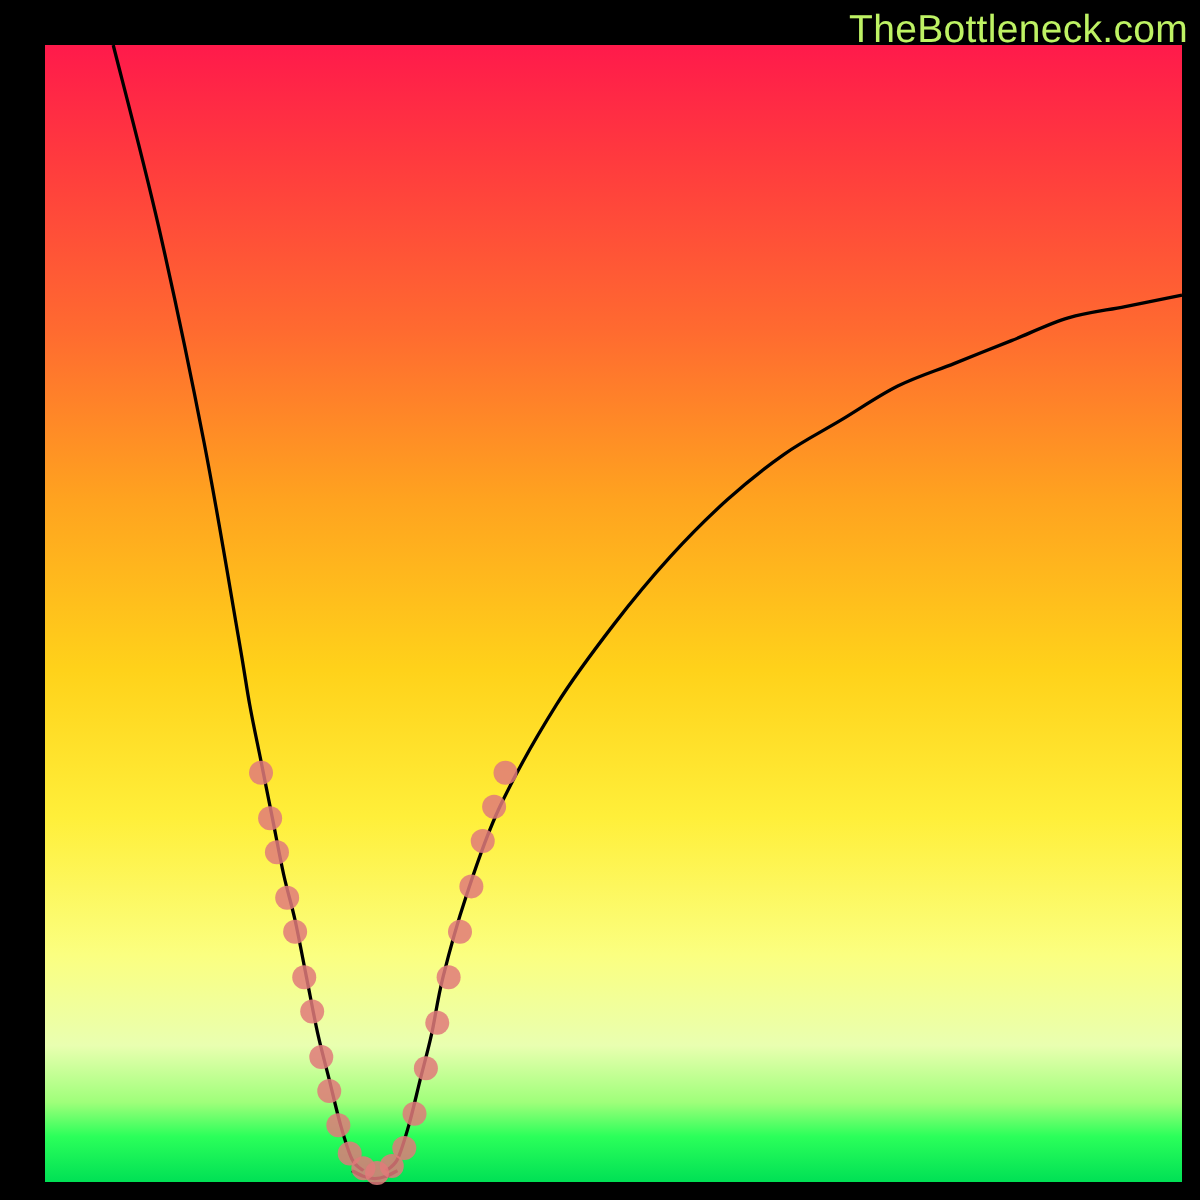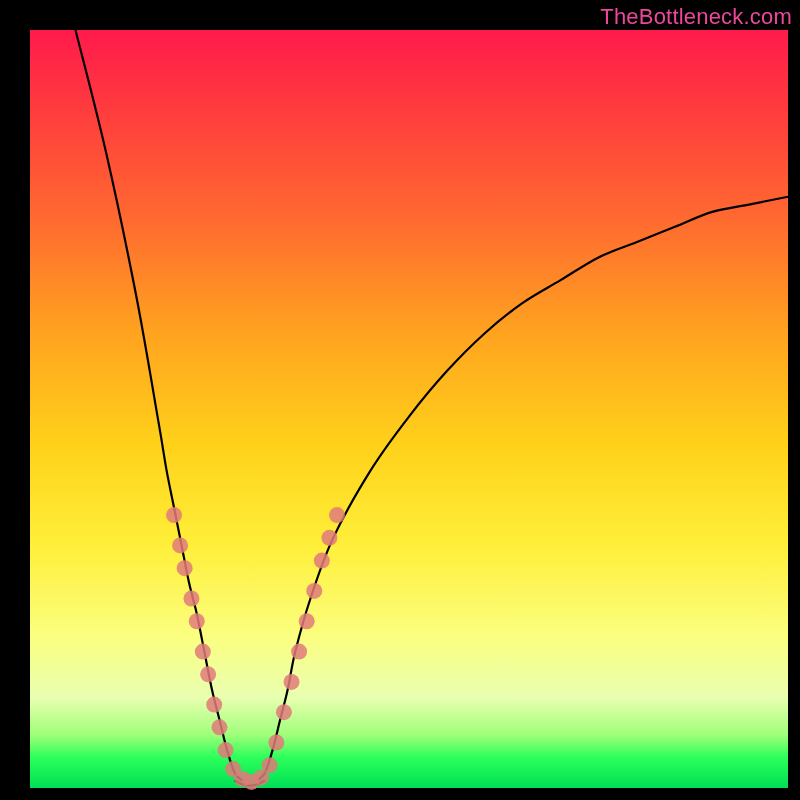--- a/index.html
+++ b/index.html
@@ -33,22 +33,22 @@
       #fbff80 80%,
       #e9ffb0 88%,
       #9fff7a 93%,
       #2bff5a 96%,
       #00e055 100%);
   }
   .watermark {
     position: absolute;
     top: 4px;
     right: 8px;
-    color: #ec4899;
-    font-size: 22px;
+    color: #bef264;
+    font-size: 26px;
     letter-spacing: 0.2px;
     font-weight: 500;
     user-select: none;
   }
   svg.curve {
     position: absolute;
     left: 0; top: 0;
     width: 758px; height: 758px;
     overflow: visible;
   }

